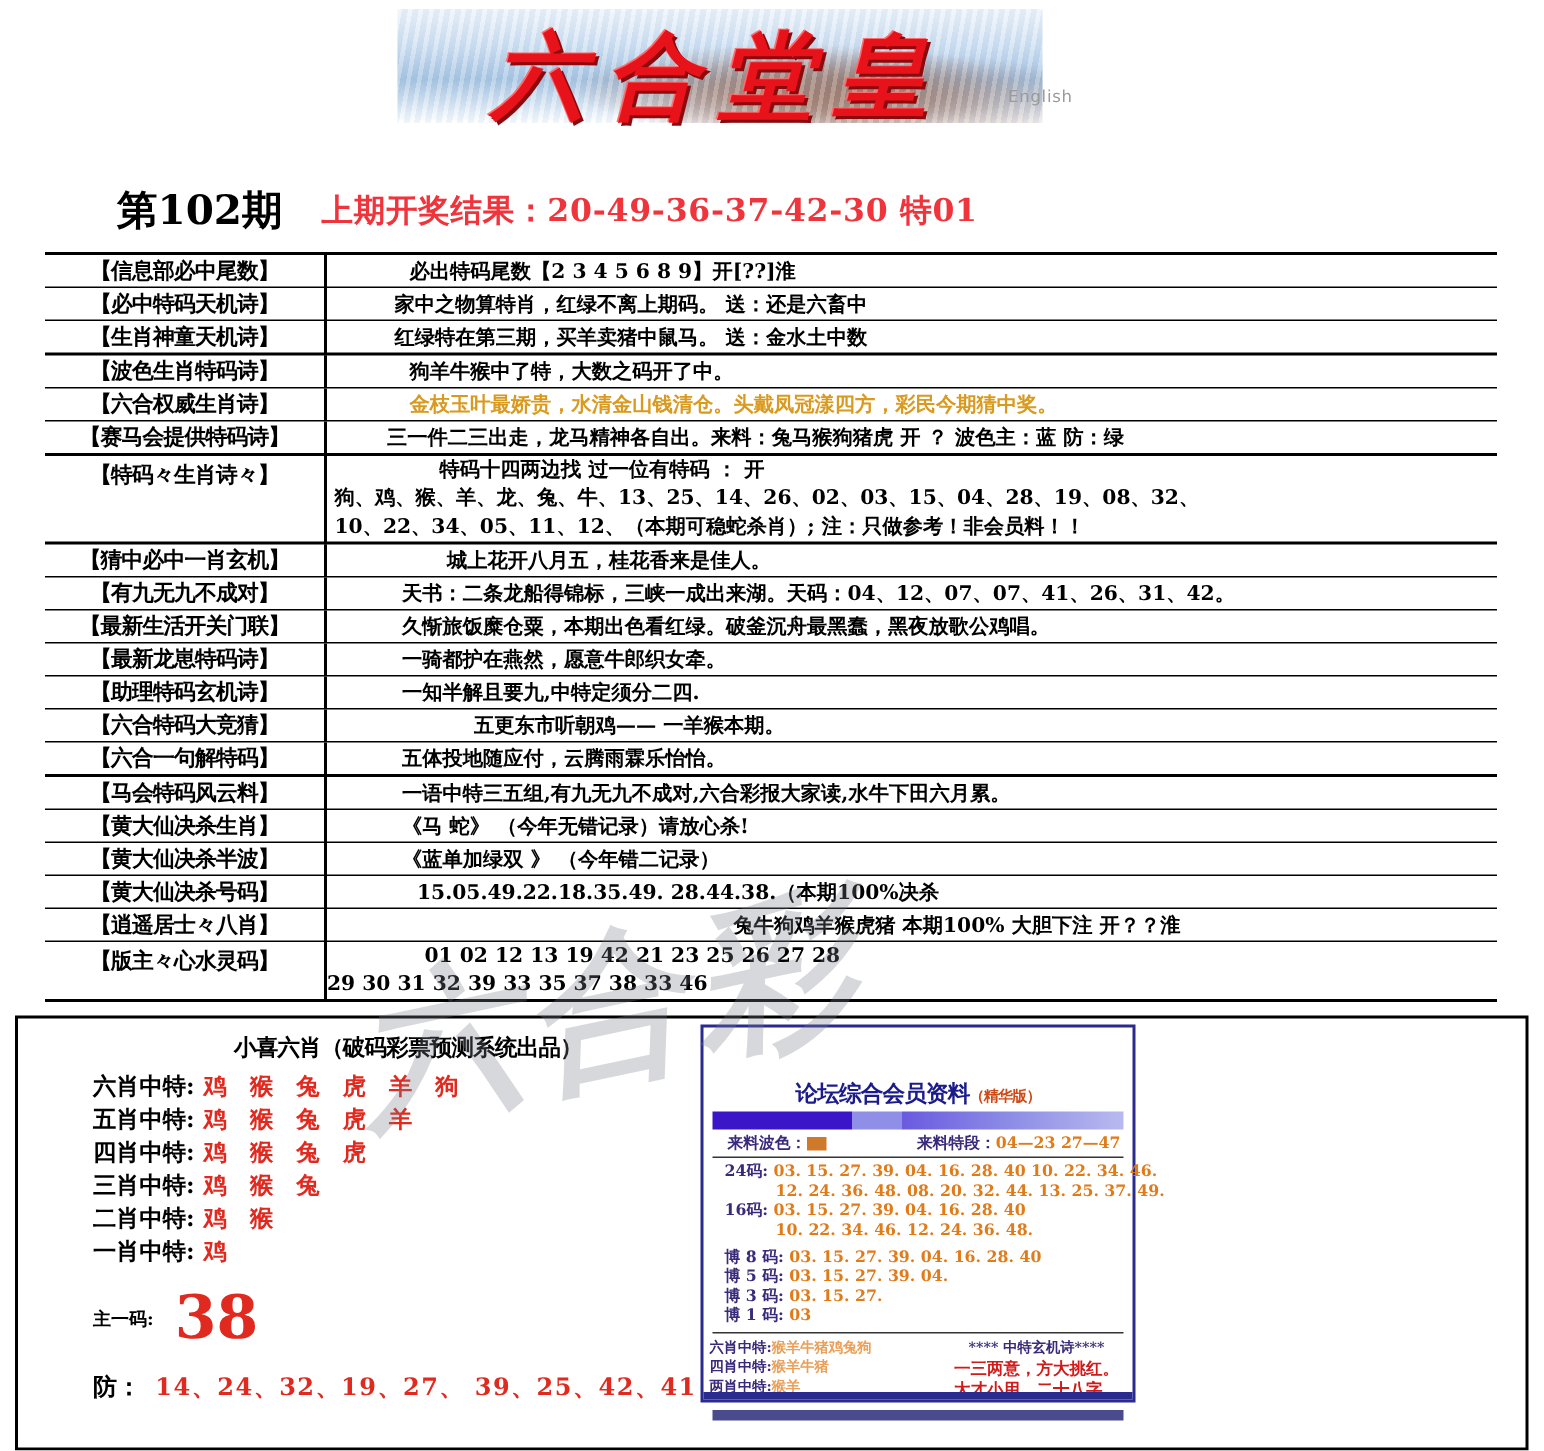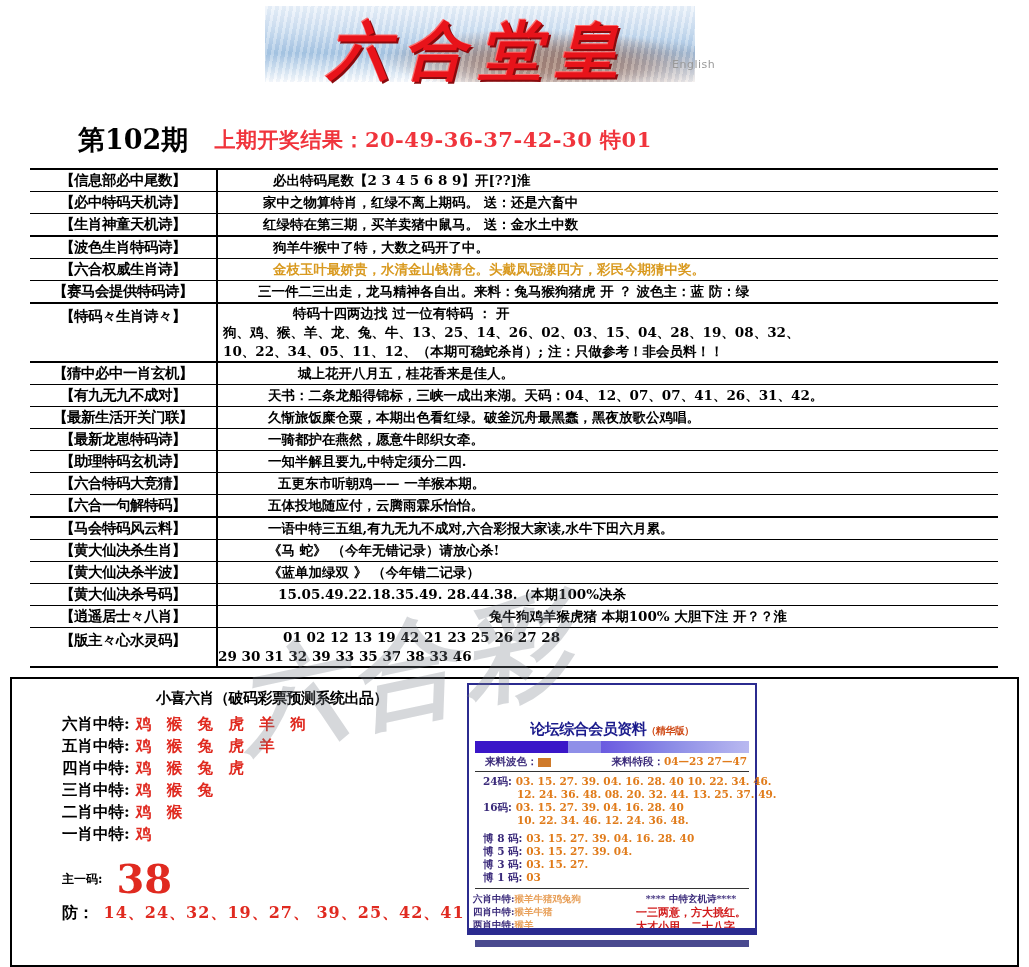--- a/index.html
+++ b/index.html
@@ -181,21 +181,21 @@
   }
   .main-code .k{font-size:12px;font-weight:700;}
   .main-code .v{
     font-size:40px;
     font-weight:700;
     color:#e02a20;
     font-family:"DejaVu Serif","Liberation Serif",serif;
     line-height:1;
   }
   .fang{
-    margin-top:4px;
+    margin-top:16px;
     font-size:16px;
     font-weight:700;
     white-space:nowrap;
   }
   .fang .v{color:#e02a20;letter-spacing:1px;margin-left:4px;}
 
   
   .sub{
     position:absolute;
     left:455px;top:4px;
@@ -355,21 +355,21 @@
         </tr>
         <tr>
           <td class="label">【助理特码玄机诗】</td>
           <td class="val">
             <span class="val-inner" style="padding-left: 50px;">一知半解且要九,中特定须分二四.</span>
           </td>
         </tr>
         <tr>
           <td class="label">【六合特码大竞猜】</td>
           <td class="val">
-            <span class="val-inner" style="">五更东市听朝鸡—— 一羊猴本期。</span>
+            <span class="val-inner" style=" margin-left: 38px;">五更东市听朝鸡—— 一羊猴本期。</span>
           </td>
         </tr>
         <tr>
           <td class="label" style="border-bottom: 2px solid rgb(0, 0, 0);">【六合一句解特码】</td>
           <td class="val" style="border-bottom: 2px solid rgb(0, 0, 0);">
             <span class="val-inner" style="padding-left: 50px;">五体投地随应付，云腾雨霖乐怡怡。</span>
           </td>
         </tr>
         <tr>
           <td class="label">【马会特码风云料】</td>

